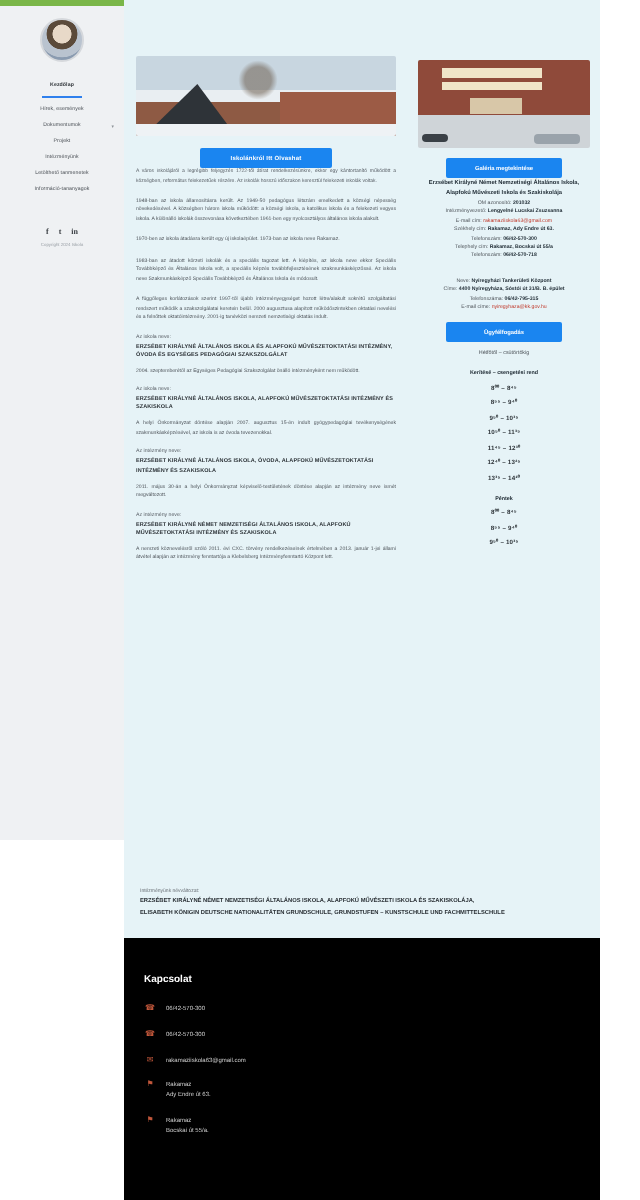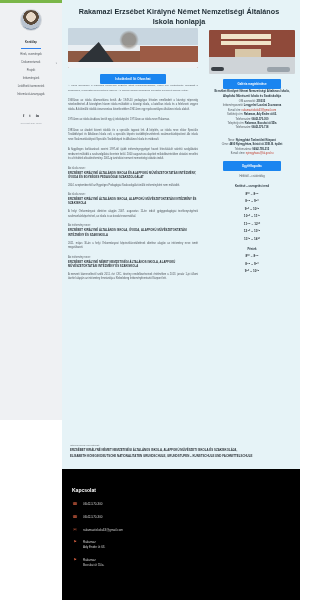--- a/index.html
+++ b/index.html
@@ -188,23 +188,20 @@
     <div class="social">
       <span>f</span>
       <span>t</span>
       <span>in</span>
     </div>
     <div class="copy">Copyright 2024 Iskola</div>
   </div>
 
   <div class="footer-left-fill"></div>
 
-  <div class="header">
-    <h1>Rakamazi Erzsébet Királyné Német Nemzetiségi Általános Iskola honlapja</h1>
-  </div>
 
   <div class="main">
 
     <div class="hero">
       <div class="tree"></div>
       <div class="wall"></div>
       <div class="roof"></div>
       <div class="snow"></div>
     </div>
 

